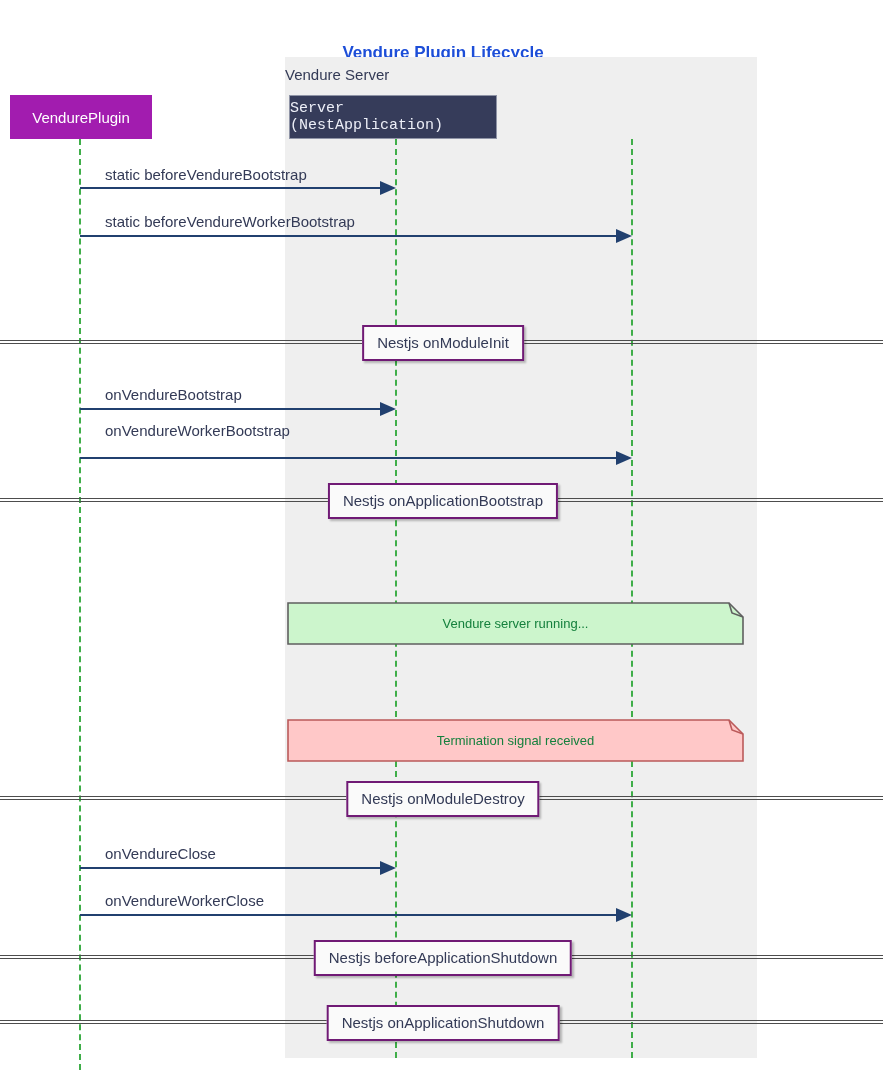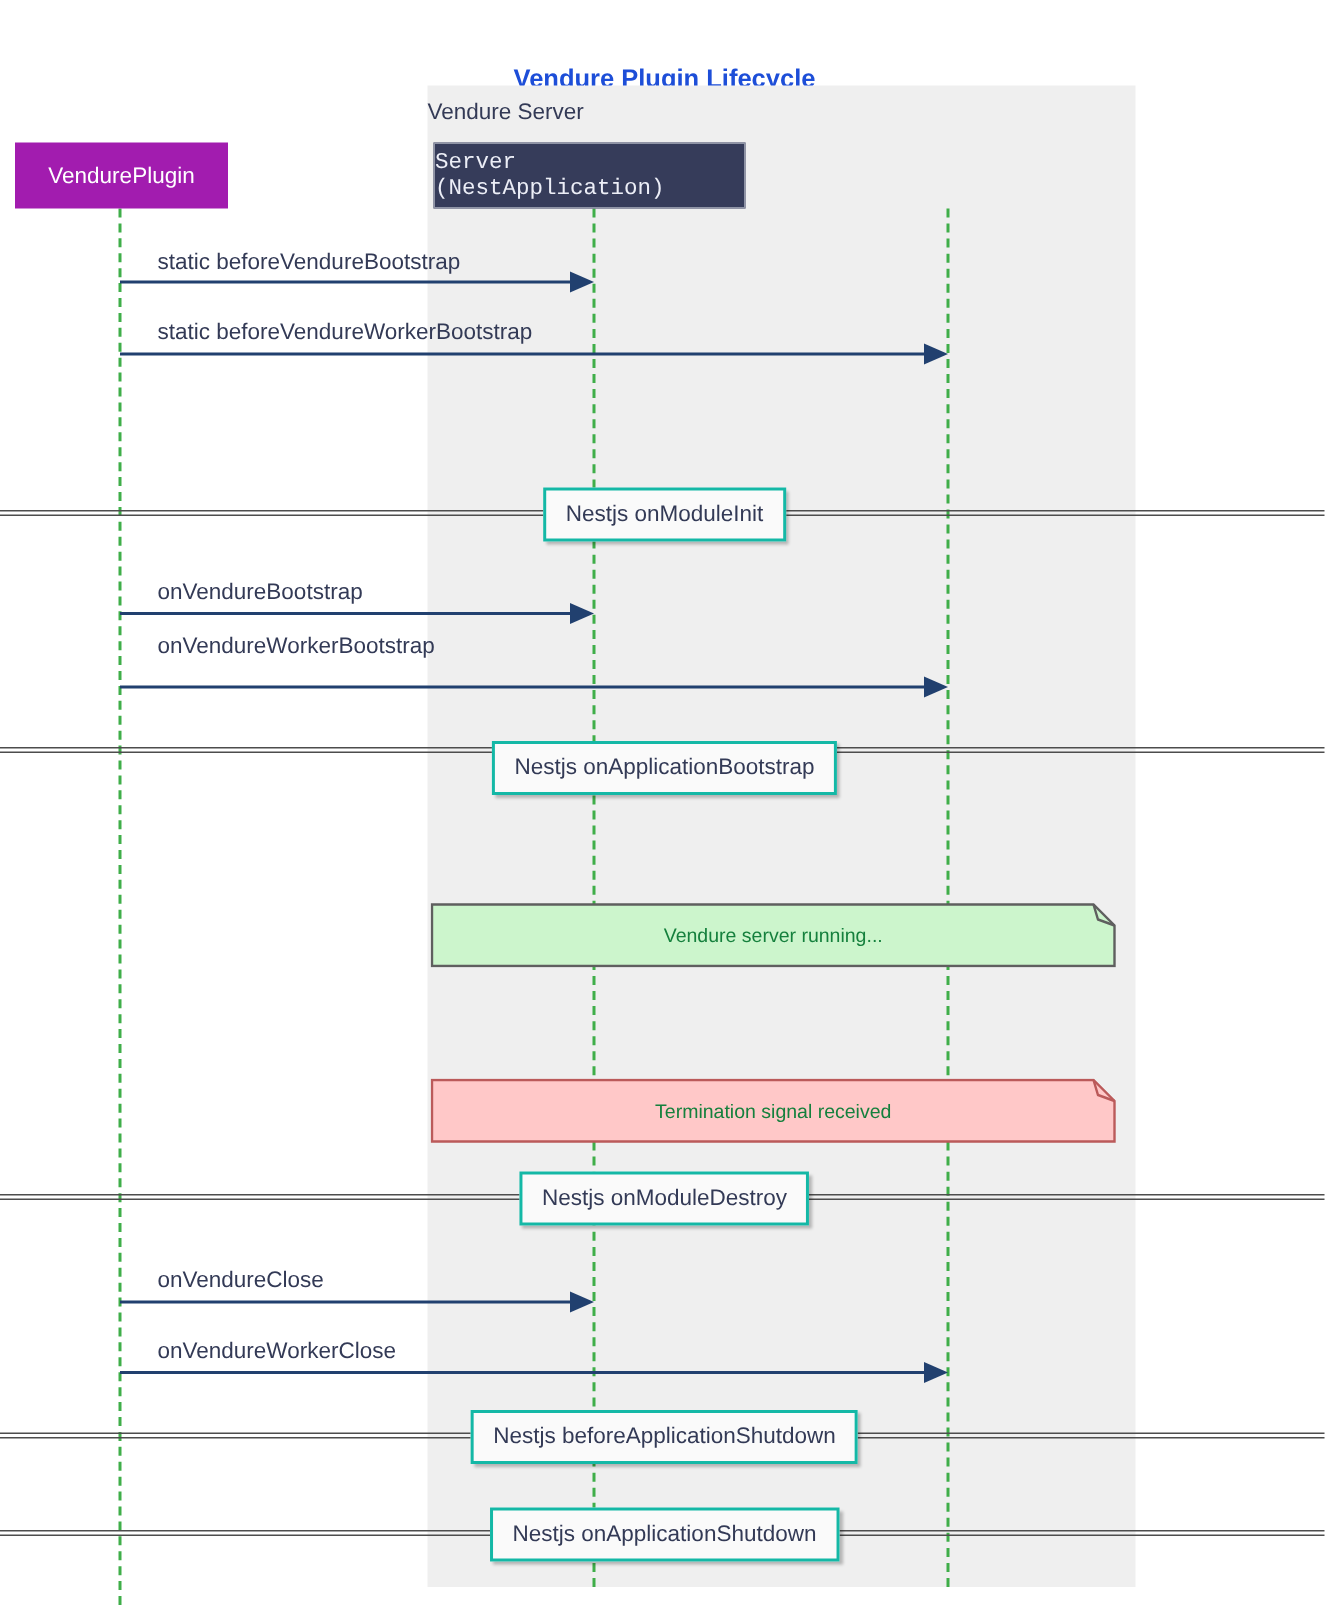--- a/index.html
+++ b/index.html
@@ -44,21 +44,21 @@
     border-top:7px solid transparent; border-bottom:7px solid transparent;
     border-left:16px solid #21406f;
   }
 
   .divider-line {
     left:0; width:883px; height:4px; z-index:2;
     border-top:1.5px solid #4d4d4d; border-bottom:1.5px solid #4d4d4d;
   }
   .divider-box {
     left:443px; transform:translateX(-50%); height:36px; z-index:5;
-    background:#fafafa; border:2px solid #14b8a6;
+    background:#fafafa; border:2px solid #701a75;
     padding:0 13px; line-height:32px; font-size:15px; color:#333a56;
     white-space:nowrap; box-shadow:2px 2px 2px rgba(0,0,0,0.25);
   }
 
   .note { left:287px; width:457px; height:43px; z-index:4; }
   .note svg { position:absolute; left:0; top:0; }
   .note-text {
     position:absolute; left:0; top:0; width:100%; height:100%;
     display:flex; align-items:center; justify-content:center;
     font-size:13px; color:#15803d;
@@ -98,21 +98,21 @@
 
   <div class="abs msg-label" style="left:93px; top:386px;">onVendureBootstrap</div>
   <div class="abs msg-line" style="left:80px; top:408px; width:300px;"></div>
   <div class="abs msg-head" style="left:380px; top:402px;"></div>
 
   <div class="abs msg-label" style="left:93px; top:422px;">onVendureWorkerBootstrap</div>
   <div class="abs msg-line" style="left:80px; top:457px; width:536px;"></div>
   <div class="abs msg-head" style="left:616px; top:451px;"></div>
 
   <div class="abs divider-line" style="top:498px;"></div>
-  <div class="abs divider-box" style="top:494px;">Nestjs onApplicationBootstrap</div>
+  <div class="abs divider-box" style="top:483px;">Nestjs onApplicationBootstrap</div>
 
   <div class="abs note" style="top:602px;">
     <svg width="457" height="43">
       <polygon points="1,1 442,1 456,15 456,42 1,42" fill="#ccf5cc" stroke="#5f5f5f" stroke-width="1.6"></polygon>
       <path d="M442,1 L445,11 L456,15" fill="none" stroke="#5f5f5f" stroke-width="1.6"></path>
     </svg>
     <div class="note-text">Vendure server running...</div>
   </div>
 
   <div class="abs note" style="top:719px;">

